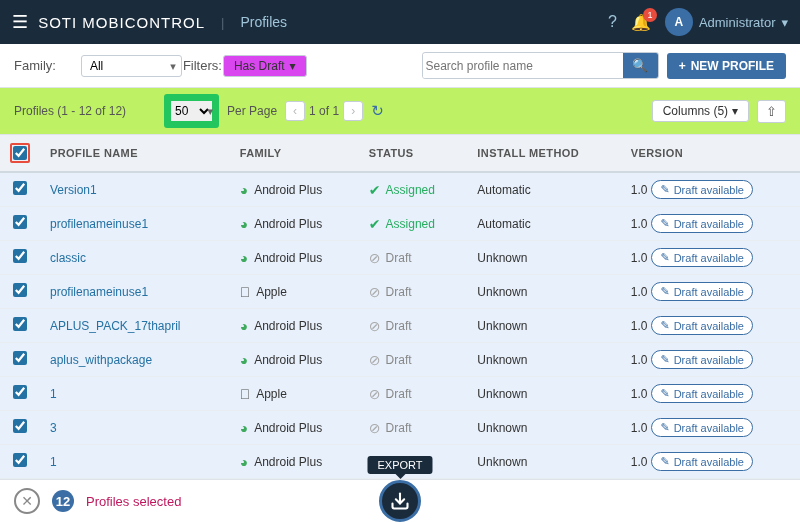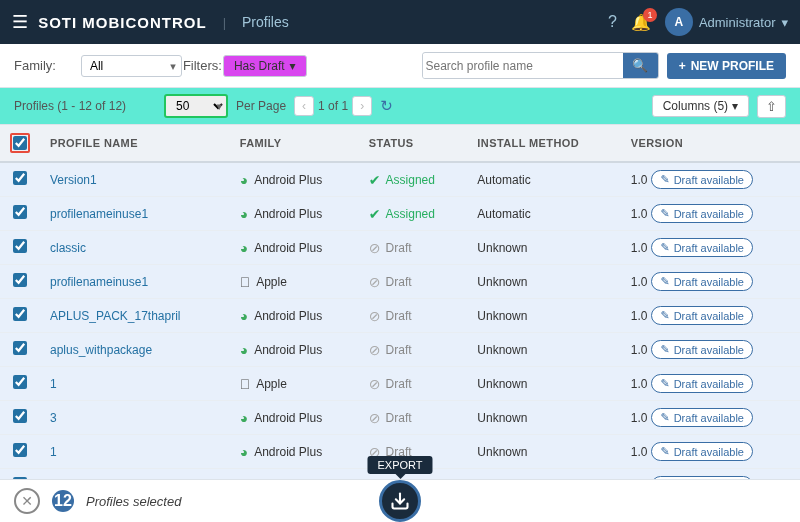--- a/index.html
+++ b/index.html
@@ -4,21 +4,21 @@
   <style>
     * { box-sizing: border-box; margin: 0; padding: 0; }
     body { font-family: 'Segoe UI', Arial, sans-serif; font-size: 13px; background: #f0f4f7; color: #333; }
 
     
     .topnav {
       display: flex; align-items: center; background: #1a2b3c; height: 44px;
       padding: 0 12px; gap: 10px;
     }
     .topnav-hamburger { color: #fff; font-size: 18px; cursor: pointer; }
-    .topnav-brand { color: #fff; font-weight: 700; font-size: 15px; letter-spacing: 1px; }
+    .topnav-brand { color: #fff; font-weight: 400; font-size: 15px; letter-spacing: 1px; }
     .topnav-divider { color: #567; margin: 0 6px; }
     .topnav-section { color: #a0c4d8; font-size: 14px; }
     .topnav-right { margin-left: auto; display: flex; align-items: center; gap: 14px; }
     .topnav-icon { color: #a0c4d8; font-size: 16px; cursor: pointer; }
     .topnav-notif { position: relative; }
     .notif-badge {
       position: absolute; top: -5px; right: -6px;
       background: #e74c3c; color: #fff; font-size: 9px;
       border-radius: 50%; width: 14px; height: 14px;
       display: flex; align-items: center; justify-content: center;
@@ -68,25 +68,25 @@
       cursor: pointer; color: #fff; font-size: 13px;
     }
     .new-profile-btn {
       display: flex; align-items: center; gap: 5px;
       background: #3a6ea5; color: #fff; border: none; border-radius: 3px;
       padding: 6px 12px; cursor: pointer; font-size: 12px; font-weight: 600;
     }
 
     
     .subtoolbar {
-      display: flex; align-items: center; background: #5eead4;
+      display: flex; align-items: center; background: #bef264;
       padding: 6px 14px; border-bottom: 1px solid #dde3e9; gap: 8px;
     }
     .profiles-count { font-size: 12px; color: #555; margin-right: 6px; }
-    .perpage-select { width: 64px; border: 2px solid #22c55e; border-radius: 3px; padding: 2px 6px; font-size: 12px; }
+    .perpage-select { width: 55px; border: 7px solid #22c55e; border-radius: 3px; padding: 2px 0; font-size: 12px; }
     .perpage-label { font-size: 12px; color: #555; }
     .pagination { display: flex; align-items: center; gap: 4px; }
     .page-btn {
       border: 1px solid #c5cdd6; background: #fff; padding: 2px 7px;
       border-radius: 3px; cursor: pointer; font-size: 12px; color: #555;
     }
     .page-btn:disabled { color: #bbb; cursor: default; }
     .page-info { font-size: 12px; color: #555; }
     .refresh-btn {
       border: none; background: none; cursor: pointer; font-size: 15px; color: #3a6ea5;
@@ -154,23 +154,23 @@
     }
     .close-btn {
       width: 26px; height: 26px; border-radius: 50%;
       border: 2px solid #888; background: #fff; cursor: pointer;
       display: flex; align-items: center; justify-content: center;
       font-size: 14px; color: #888;
     }
     .selected-badge {
       background: #3a6ea5; color: #fff; border-radius: 50%;
       width: 22px; height: 22px; display: flex; align-items: center; justify-content: center;
-      font-size: 16px; font-weight: 700;
-    }
-    .selected-label { font-size: 13px; color: #404040; font-style: italic; }
+      font-size: 13px; font-weight: 700;
+    }
+    .selected-label { font-size: 13px; color: #be185d; }
     .export-center-btn {
       position: absolute; left: 50%; transform: translateX(-50%);
       display: flex; flex-direction: column; align-items: center; gap: 0;
     }
     .export-circle {
       width: 42px; height: 42px; border-radius: 50%;
       background: #1a2b3c; border: 3px solid #3a6ea5;
       display: flex; align-items: center; justify-content: center;
       color: #fff; font-size: 18px; cursor: pointer; position: relative;
     }

